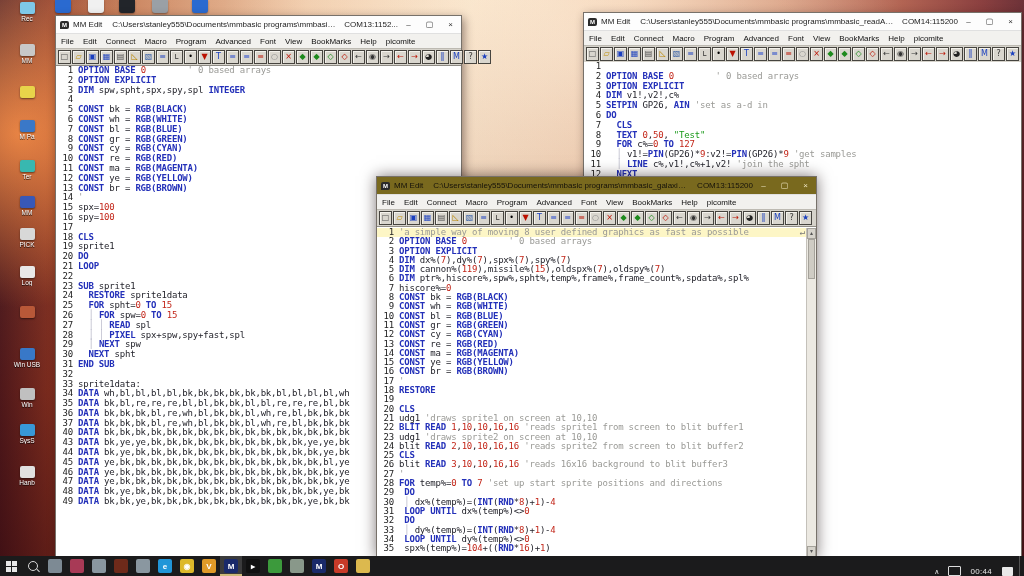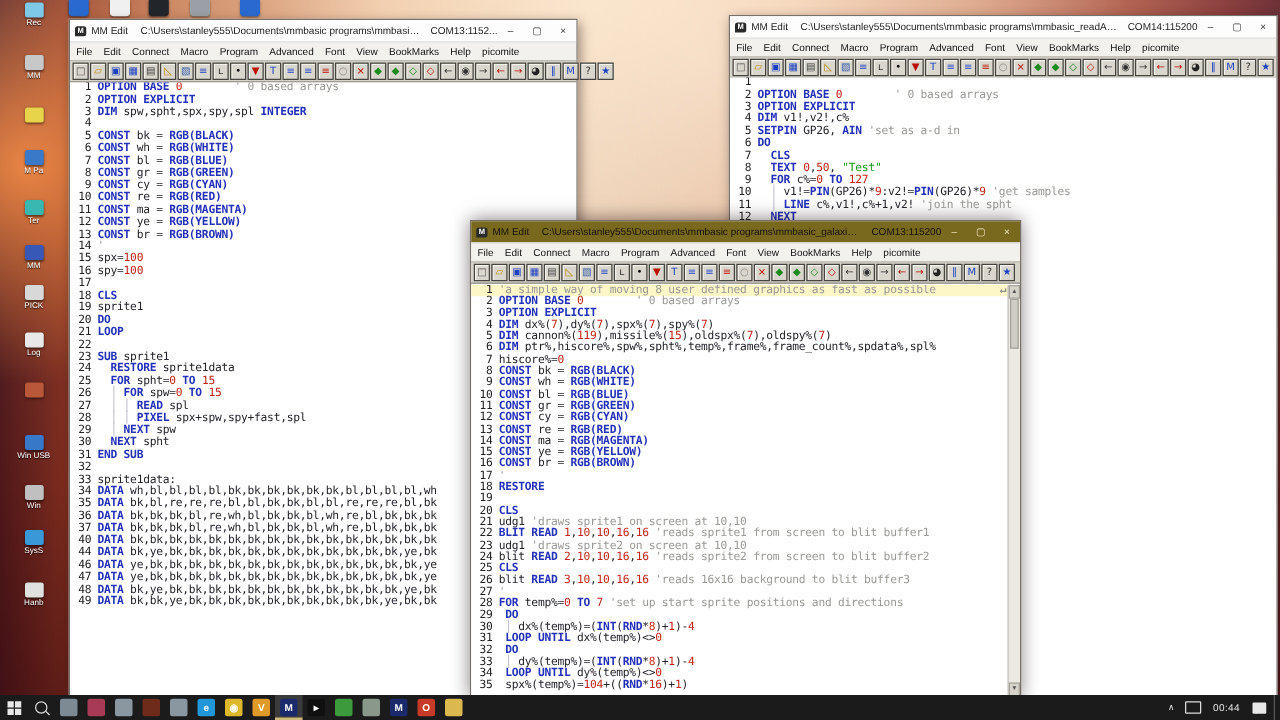--- a/index.html
+++ b/index.html
@@ -70,21 +70,21 @@
     display:flex;align-items:center;z-index:9;}
   .tb-slot{width:22px;height:20px;display:flex;align-items:center;justify-content:center;flex:0 0 auto;}
   .winlogo{display:grid;grid-template-columns:5px 5px;grid-gap:1px;}
   .winlogo i{width:5px;height:5px;background:#e8e8e8;display:block;}
   .lens{position:relative;width:8px;height:8px;border:1.4px solid #d8d8d8;border-radius:50%;}
   .lens::after{content:"";position:absolute;width:4px;height:1.4px;background:#d8d8d8;
     transform:rotate(45deg);right:-3px;bottom:-1px;}
   .appbtn{width:14px;height:14px;border-radius:2px;display:flex;align-items:center;justify-content:center;
     color:#fff;font-size:8px;font-weight:bold;}
   .tb-slot.active{background:rgba(255,255,255,.14);box-shadow:inset 0 -2px 0 #cdb978;}
-  .tray{margin-left:auto;display:flex;align-items:center;color:#e6e6e6;font-size:8px;}
+  .tray{margin-left:auto;display:flex;align-items:flex-end;color:#e6e6e6;font-size:8px;}
   .chev{margin-right:9px;font-size:7px;}
   .netico{width:11px;height:8px;border:1px solid #ddd;border-radius:1px;margin-right:9px;}
   .clock{margin-right:10px;letter-spacing:.3px;}
   .notif{width:11px;height:9px;background:#e8e8e8;border-radius:1px;margin-right:6px;position:relative;}
   .notif::after{content:"";position:absolute;left:1px;bottom:-2px;border:2px solid transparent;border-top-color:#e8e8e8;}
   .tbedge{width:4px;height:20px;border-left:1px solid #555;}
 </style>
 </head>
 <body>
 
@@ -242,21 +242,23 @@
       <div class="crow"><span class="ln">29</span><span class="cd"><span class="sg-g">  │ </span><span class="sg-k">NEXT</span><span class="sg-t"> spw</span></span></div>
       <div class="crow"><span class="ln">30</span><span class="cd"><span class="sg-t">  </span><span class="sg-k">NEXT</span><span class="sg-t"> spht</span></span></div>
       <div class="crow"><span class="ln">31</span><span class="cd"><span class="sg-k">END SUB</span></span></div>
       <div class="crow"><span class="ln">32</span><span class="cd"></span></div>
       <div class="crow"><span class="ln">33</span><span class="cd"><span class="sg-t">sprite1data:</span></span></div>
       <div class="crow"><span class="ln">34</span><span class="cd"><span class="sg-k">DATA</span><span class="sg-t"> wh,bl,bl,bl,bl,bk,bk,bk,bk,bk,bk,bl,bl,bl,bl,wh</span></span></div>
       <div class="crow"><span class="ln">35</span><span class="cd"><span class="sg-k">DATA</span><span class="sg-t"> bk,bl,re,re,re,bl,bl,bk,bk,bl,bl,re,re,re,bl,bk</span></span></div>
       <div class="crow"><span class="ln">36</span><span class="cd"><span class="sg-k">DATA</span><span class="sg-t"> bk,bk,bk,bl,re,wh,bl,bk,bk,bl,wh,re,bl,bk,bk,bk</span></span></div>
       <div class="crow"><span class="ln">37</span><span class="cd"><span class="sg-k">DATA</span><span class="sg-t"> bk,bk,bk,bl,re,wh,bl,bk,bk,bl,wh,re,bl,bk,bk,bk</span></span></div>
       <div class="crow"><span class="ln">40</span><span class="cd"><span class="sg-k">DATA</span><span class="sg-t"> bk,bk,bk,bk,bk,bk,bk,bk,bk,bk,bk,bk,bk,bk,bk,bk</span></span></div>
+      <div class="crow"><span class="ln">43</span><span class="cd"><span class="sg-k">DATA</span><span class="sg-t"> bk,ye,ye,bk,bk,bk,bk,bk,bk,bk,bk,bk,bk,ye,ye,bk</span></span></div>
       <div class="crow"><span class="ln">44</span><span class="cd"><span class="sg-k">DATA</span><span class="sg-t"> bk,ye,bk,bk,bk,bk,bk,bk,bk,bk,bk,bk,bk,bk,ye,bk</span></span></div>
+      <div class="crow"><span class="ln">45</span><span class="cd"><span class="sg-k">DATA</span><span class="sg-t"> ye,bk,bk,bk,bk,bk,bk,bk,bk,bk,bk,bk,bk,bk,bl,ye</span></span></div>
       <div class="crow"><span class="ln">46</span><span class="cd"><span class="sg-k">DATA</span><span class="sg-t"> ye,bk,bk,bk,bk,bk,bk,bk,bk,bk,bk,bk,bk,bk,bk,ye</span></span></div>
       <div class="crow"><span class="ln">47</span><span class="cd"><span class="sg-k">DATA</span><span class="sg-t"> ye,bk,bk,bk,bk,bk,bk,bk,bk,bk,bk,bk,bk,bk,bk,ye</span></span></div>
       <div class="crow"><span class="ln">48</span><span class="cd"><span class="sg-k">DATA</span><span class="sg-t"> bk,ye,bk,bk,bk,bk,bk,bk,bk,bk,bk,bk,bk,bk,ye,bk</span></span></div>
       <div class="crow"><span class="ln">49</span><span class="cd"><span class="sg-k">DATA</span><span class="sg-t"> bk,bk,ye,bk,bk,bk,bk,bk,bk,bk,bk,bk,bk,ye,bk,bk</span></span></div>
     </div>
 </div>
 
 <div class="mmwin w-b">
   <div class="tbar">
     <span class="appico">M</span>

